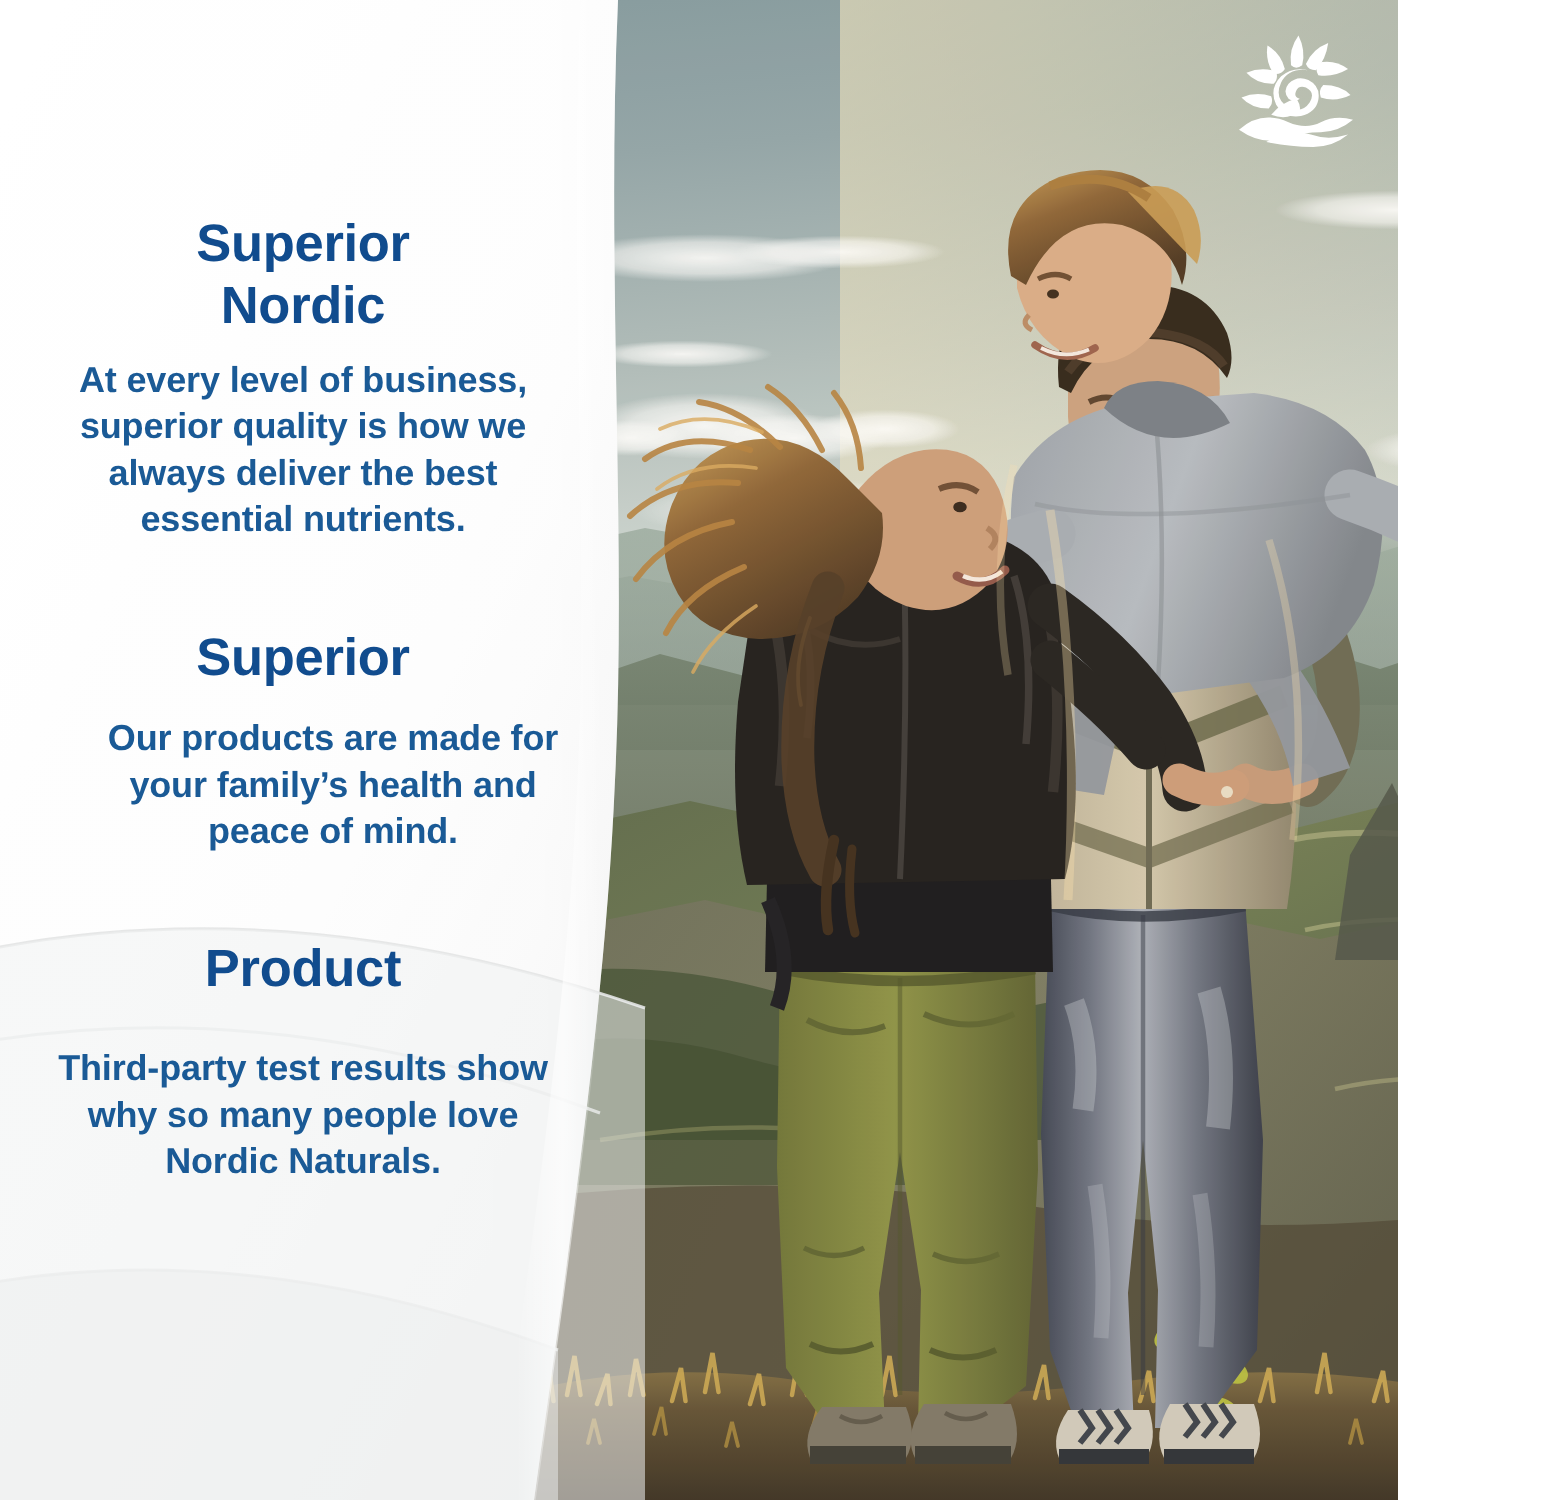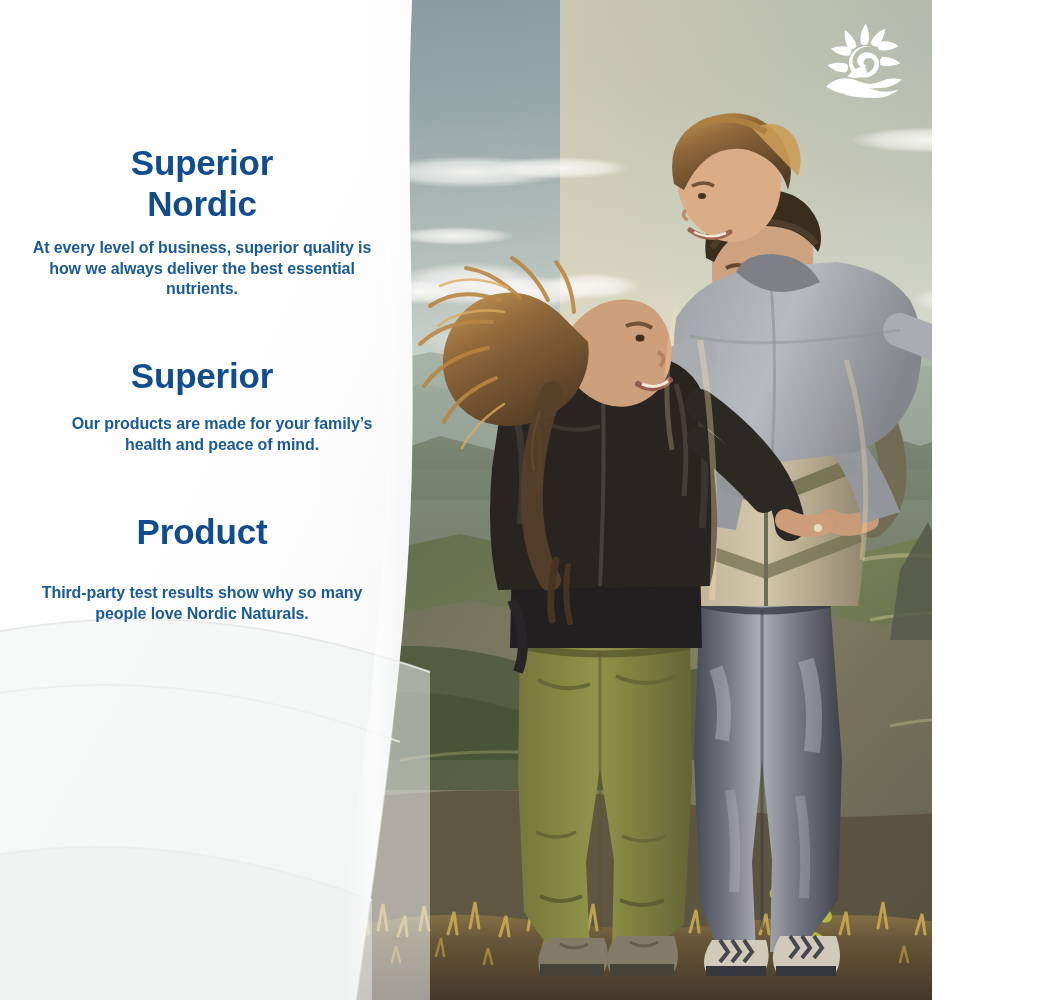--- a/index.html
+++ b/index.html
@@ -42,21 +42,21 @@
 
   .v-title{
     color:#114C8E;
     font-size:35px;
     font-weight:bold;
     line-height:1.17;
     letter-spacing:-0.2px;
   }
   .v-body{
     color:#1A5A96;
-    font-size:16px;
+    font-size:24px;
     font-weight:bold;
     line-height:1.30;
     margin-top:13px;
     letter-spacing:-0.1px;
   }
   #block-2 .v-body{ margin-top:17px;margin-left:40px; }
   #block-3 .v-body{ margin-top:30px; }
 
   
   #logo{

